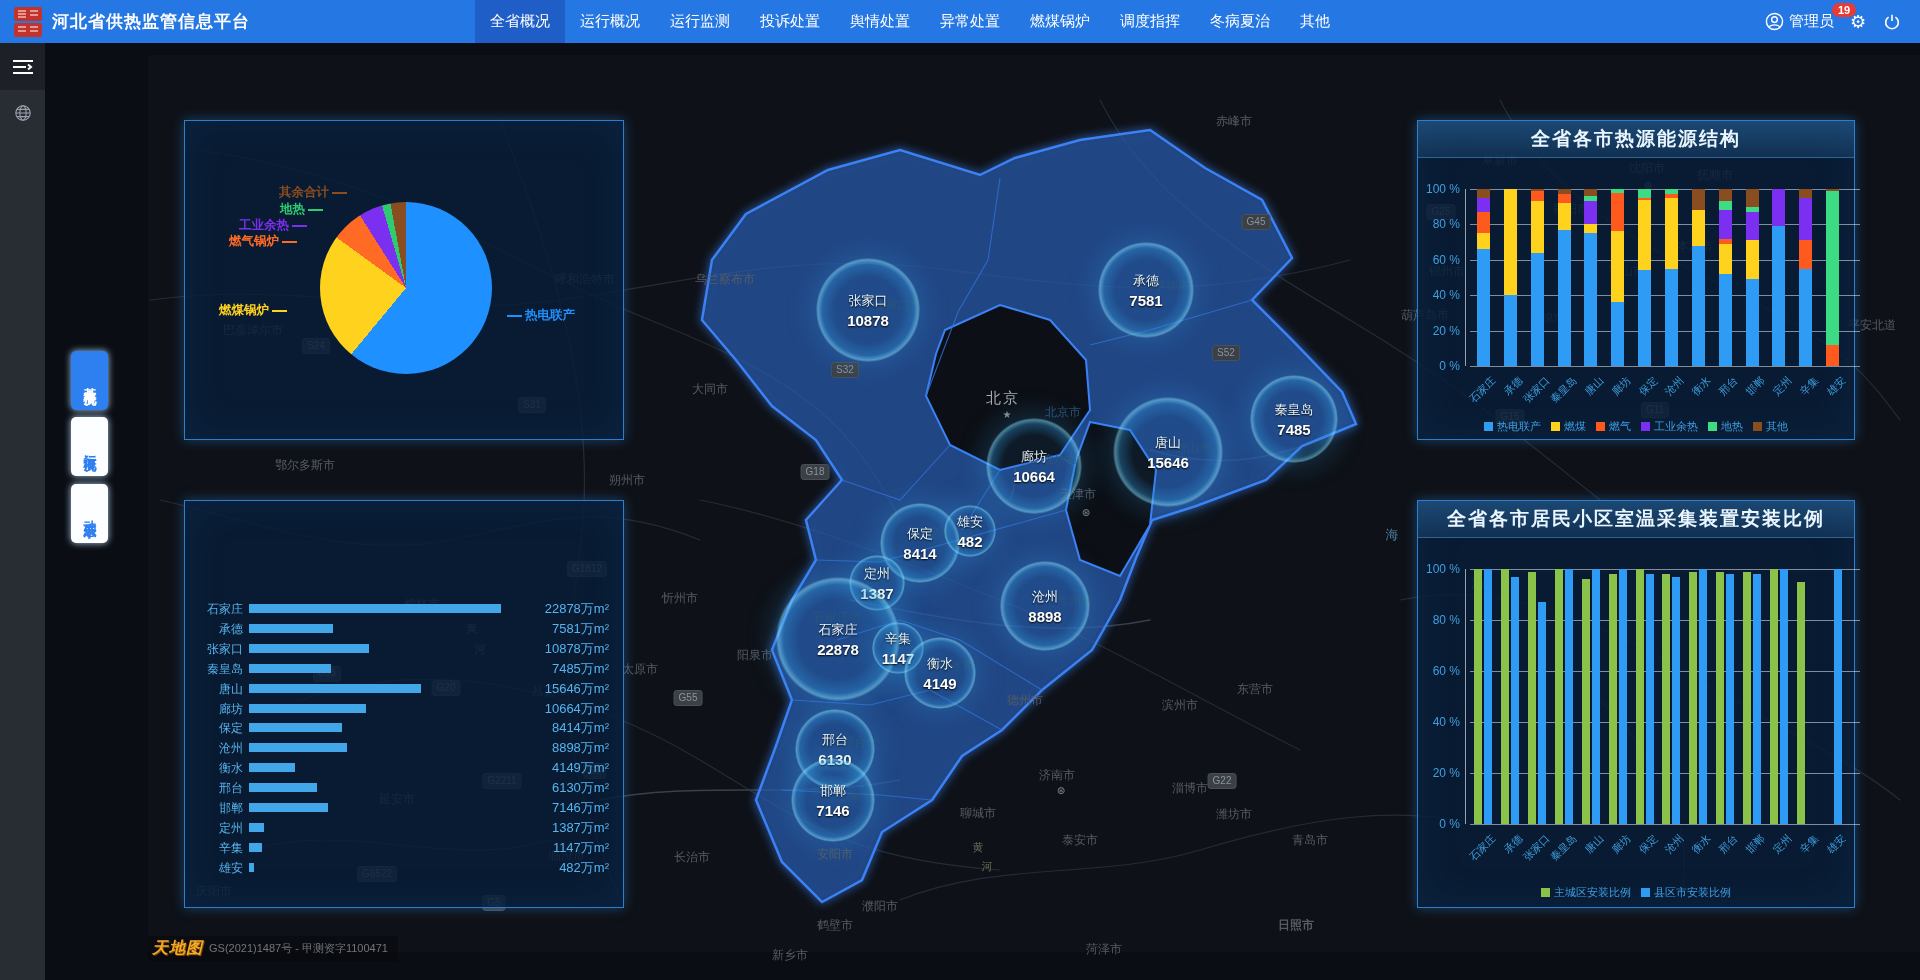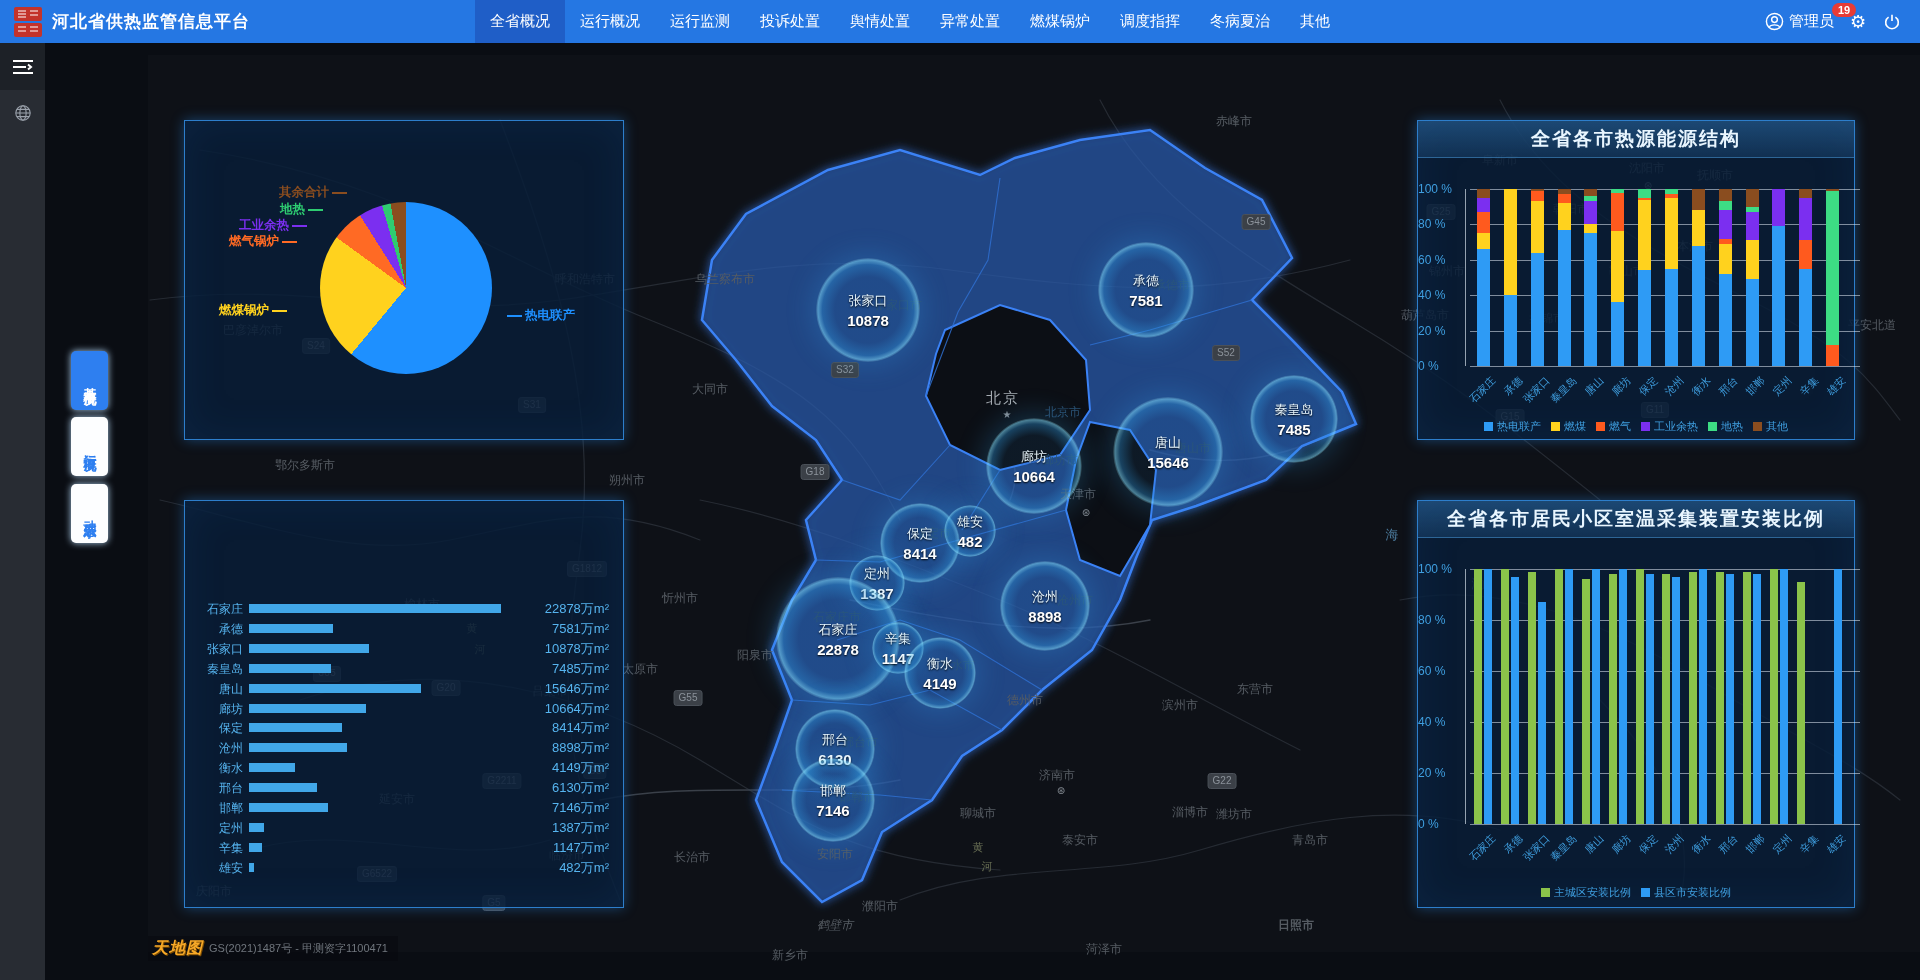--- a/index.html
+++ b/index.html
@@ -55,21 +55,21 @@
   .plabel{position:absolute;font-size:12.5px;font-weight:bold;display:flex;align-items:center;gap:3px;white-space:nowrap;}
   .plabel .dash{width:15px;height:0;border-top:2px solid currentColor;}
   
   .hrow{position:absolute;left:0;height:20px;width:100%;}
   .hlab{position:absolute;left:0;width:58px;text-align:right;font-size:12px;color:#56b4ef;top:3px;}
   .hbar{position:absolute;left:64px;top:6px;height:9px;background:#41a7e8;}
   .hval{position:absolute;right:14px;width:110px;text-align:right;font-size:13px;color:#56b4ef;top:2px;}
   
   .grid{position:absolute;height:1px;background:rgba(225,235,245,.55);}
   .axisv{position:absolute;width:1px;background:rgba(225,235,245,.65);}
-  .ytick{position:absolute;width:42px;text-align:left;font-size:12px;color:#3f9fe0;}
+  .ytick{position:absolute;width:42px;text-align:right;font-size:12px;color:#3f9fe0;}
   .vbar{position:absolute;}
   .xlab{position:absolute;width:70px;text-align:right;font-size:10.5px;color:#3f9fe0;
         transform-origin:100% 0;transform:rotate(-45deg);}
   .legend{position:absolute;left:0;right:0;display:flex;justify-content:center;gap:10px;font-size:11px;color:#3f9fe0;}
   .litem{display:flex;align-items:center;gap:4px;white-space:nowrap;}
   .lsq{width:9px;height:9px;display:inline-block;}
   
   .vbtn{position:absolute;left:71px;width:37px;height:59px;border-radius:5px;z-index:12;cursor:pointer;
         writing-mode:vertical-rl;text-orientation:upright;display:flex;align-items:center;justify-content:center;
         font-size:13px;letter-spacing:2px;font-weight:bold;box-shadow:0 0 7px rgba(190,225,255,.9);}
@@ -174,30 +174,30 @@
         <div class="mlb out" style="left: 680px; top: 598px;">忻州市</div>
         <div class="mlb out" style="left: 640px; top: 669px;">太原市</div>
         <div class="mlb out" style="left: 755px; top: 655px;">阳泉市</div>
         <div class="mlb out" style="left: 550px; top: 691px;">吕梁市</div>
         <div class="mlb out" style="left: 422px; top: 604px;">榆林市</div>
         <div class="mlb out" style="left: 397px; top: 799px;">延安市</div>
         <div class="mlb out" style="left: 214px; top: 891px;">庆阳市</div>
         <div class="mlb out" style="left: 567px; top: 855px;">临汾市</div>
         <div class="mlb out" style="left: 692px; top: 857px;">长治市</div>
         <div class="mlb out" style="left: 835px; top: 854px;">安阳市</div>
-        <div class="mlb out" style="left: 835px; top: 925px; font-style: italic;">鹤壁市</div>
+        <div class="mlb out" style="left: 835px; top: 925px;">鹤壁市</div>
         <div class="mlb out" style="left: 790px; top: 955px;">新乡市</div>
         <div class="mlb out" style="left: 880px; top: 906px;">濮阳市</div>
         <div class="mlb out" style="left: 978px; top: 813px;">聊城市</div>
         <div class="mlb out" style="left: 1104px; top: 949px;">菏泽市</div>
         <div class="mlb out" style="left: 1025px; top: 700px;">德州市</div>
         <div class="mlb out" style="left: 1057px; top: 775px;">济南市</div>
         <div class="mlb sym" style="left: 1061px; top: 790px;">⊛</div>
         <div class="mlb out" style="left: 1080px; top: 840px;">泰安市</div>
-        <div class="mlb out" style="left: 1190px; top: 812px; font-family: Liberation Serif, serif;">淄博市</div>
+        <div class="mlb out" style="left: 1190px; top: 788px; font-family: Liberation Serif, serif;">淄博市</div>
         <div class="mlb out" style="left: 1234px; top: 814px;">潍坊市</div>
         <div class="mlb out" style="left: 1180px; top: 705px;">滨州市</div>
         <div class="mlb out" style="left: 1255px; top: 689px;">东营市</div>
         <div class="mlb out" style="left: 1310px; top: 840px;">青岛市</div>
         <div class="mlb out" style="left: 1296px; top: 925px; font-weight: bold;">日照市</div>
         <div class="mlb sea" style="left: 1392px; top: 535px;">海</div>
         <div class="mlb sea" style="left: 1478px; top: 584px;">渤</div>
         <div class="mlb river" style="left: 472px; top: 628px;">黄</div>
         <div class="mlb river" style="left: 480px; top: 649px;">河</div>
         <div class="mlb river" style="left: 978px; top: 847px;">黄</div>

